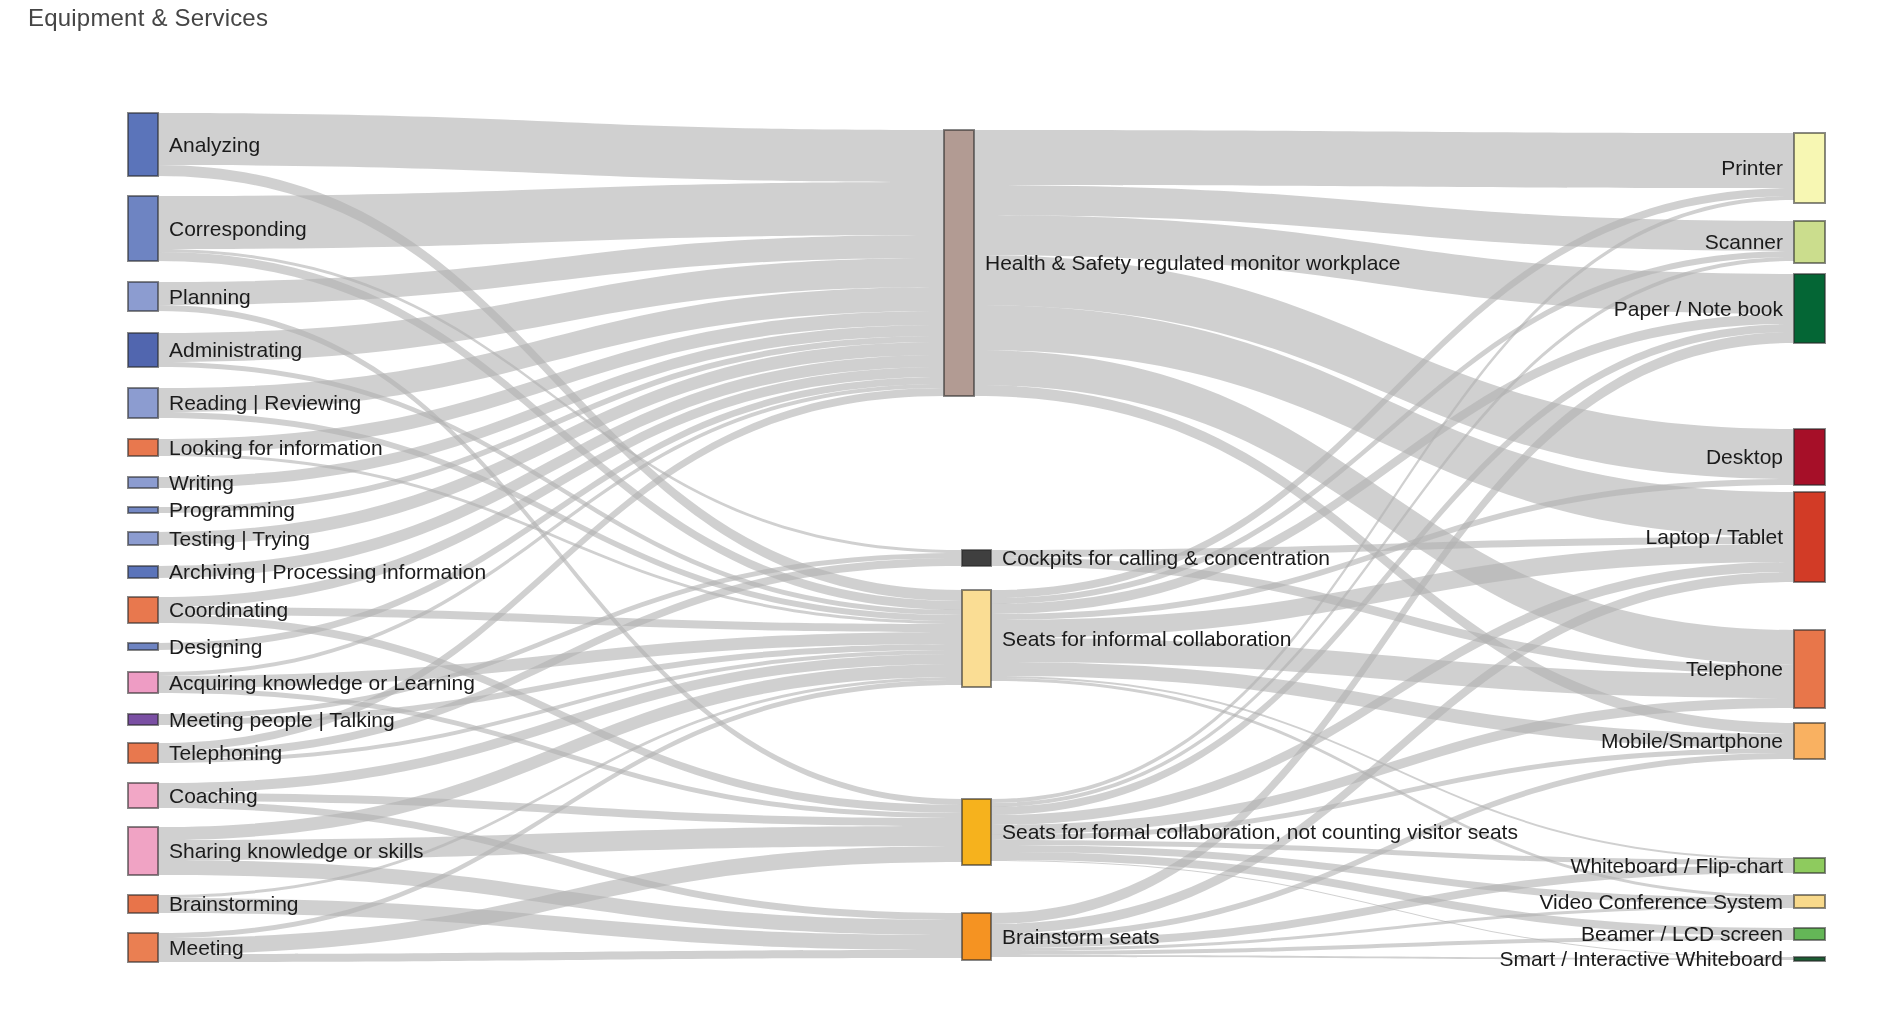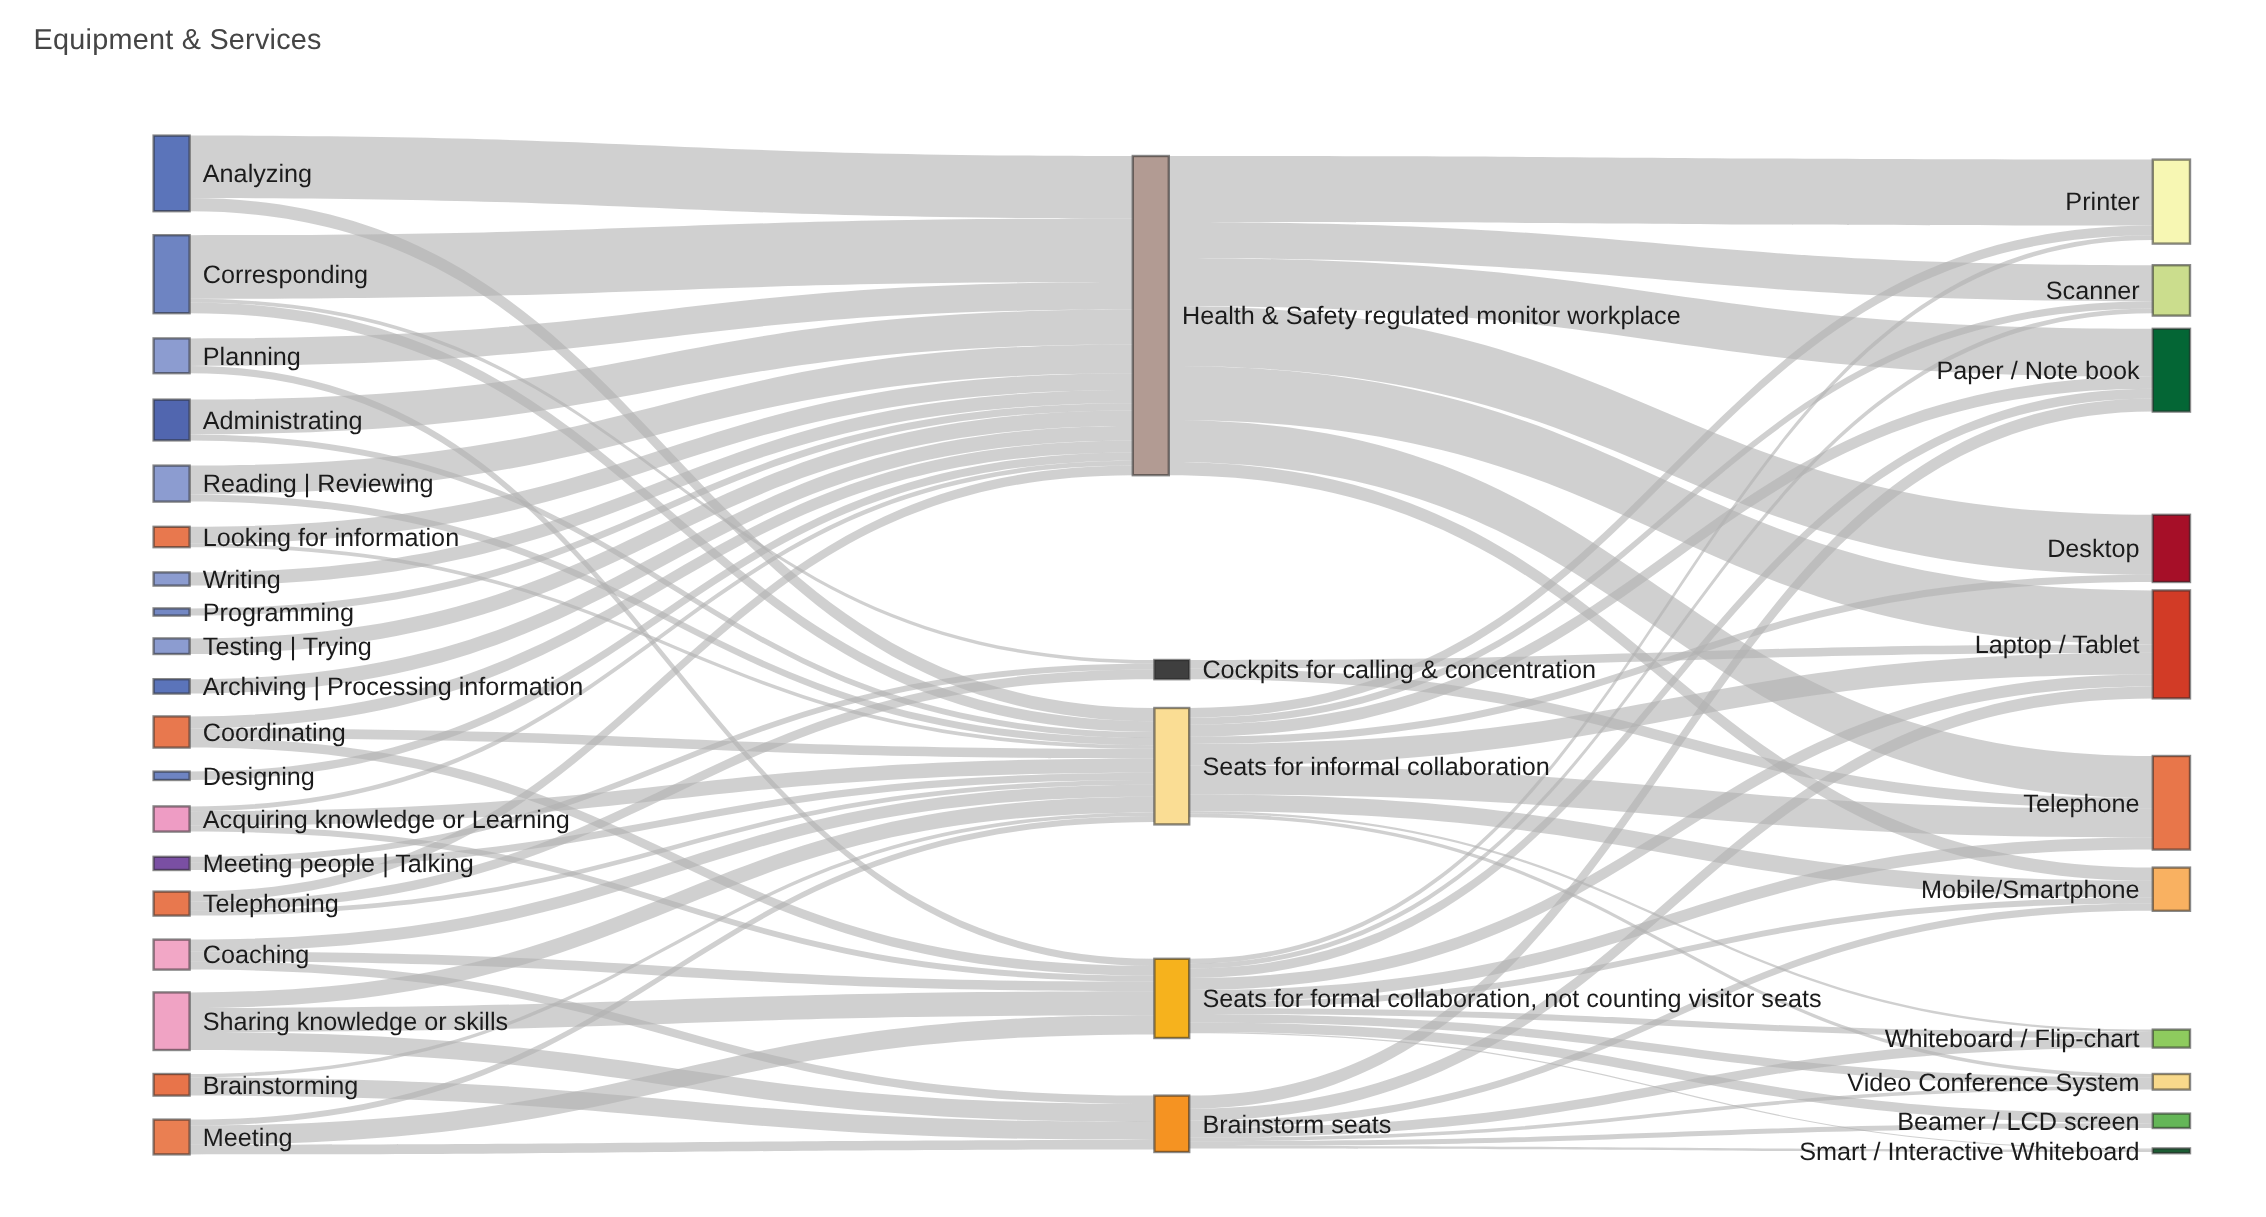--- a/index.html
+++ b/index.html
@@ -1,18 +1,18 @@
 <!DOCTYPE html>
 <html><head>
 <meta charset="utf-8">
 <style>
   html,body{margin:0;padding:0;background:#ffffff;}
   body{width:1888px;height:1014px;overflow:hidden;font-family:"Liberation Sans",sans-serif;position:relative;}
   .stage{position:absolute;inset:0;}
-  .chart-title{position:absolute;left:28px;top:20px;font-size:24px;color:#454545;letter-spacing:.2px;}
+  .chart-title{position:absolute;left:28px;top:4px;font-size:24px;color:#454545;letter-spacing:.2px;}
   svg{position:absolute;left:0;top:0;}
   .node-label{font-size:21px;fill:#1b1b1b;font-family:"Liberation Sans",sans-serif;}
 </style>
 </head>
 <body>
 
 <div class="stage">
   <div class="chart-title">Equipment &amp; Services</div>
   <svg id="sankey" width="1888" height="1014" viewBox="0 0 1888 1014">
       <path d="M 158 113 C 551 113 551 130 944 130 L 944 182 C 551 182 551 165 158 165 Z" fill="#b0b0b0" fill-opacity="0.6"></path>

